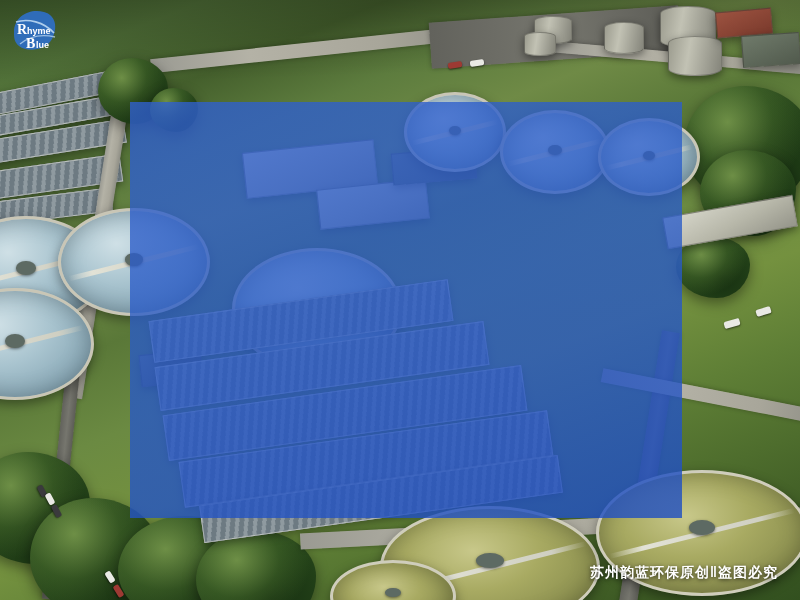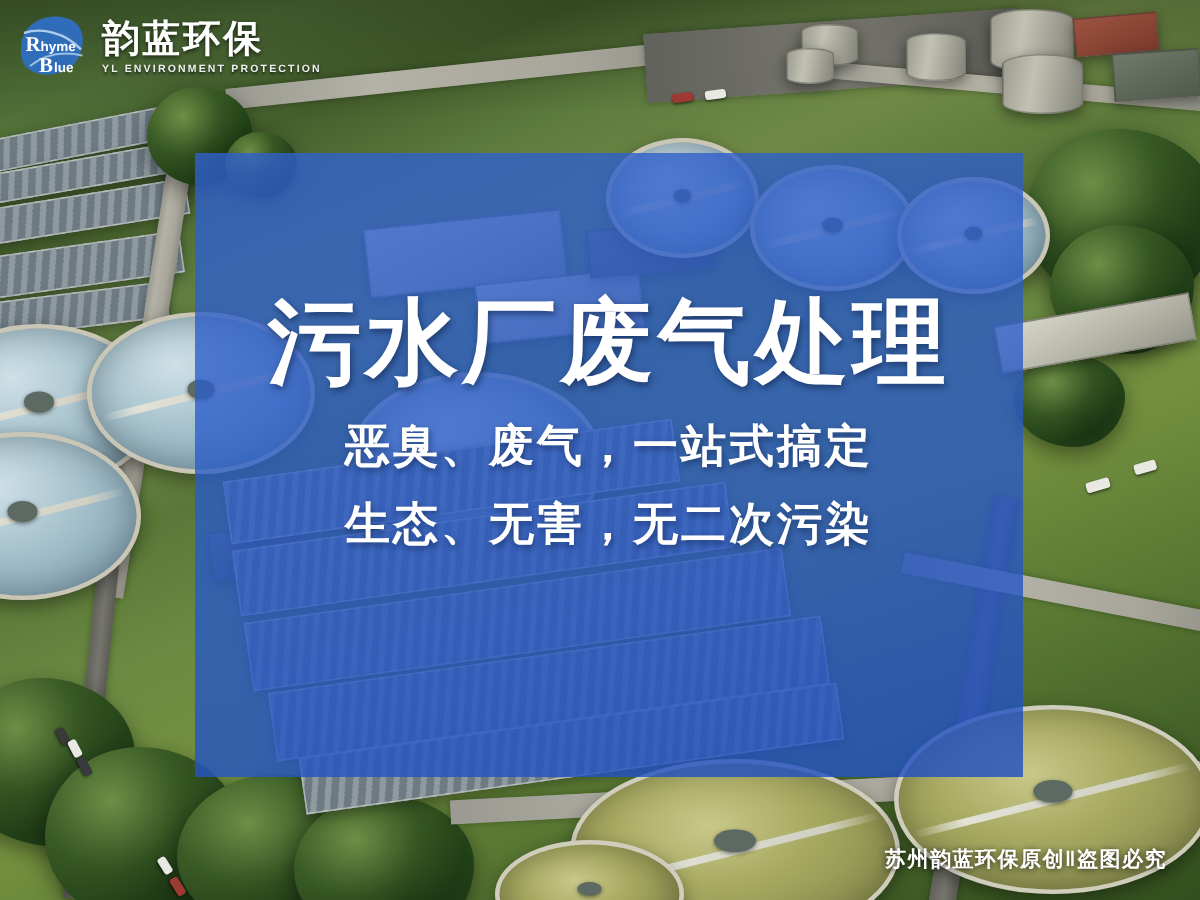--- a/index.html
+++ b/index.html
@@ -344,27 +344,18 @@
       <svg width="52" height="48" viewBox="0 0 52 48" aria-hidden="true">
         <path d="M6 26 C6 10, 22 2, 36 6 C48 9, 50 22, 44 33 C38 44, 20 47, 11 40 C6 36, 6 31, 6 26 Z" fill="#2f6fc6" opacity="0.92"></path>
         <path d="M8 16 C20 12, 36 16, 46 27" fill="none" stroke="#bcd8f2" stroke-width="1.6" opacity="0.9"></path>
         <path d="M12 38 C22 30, 34 28, 47 31" fill="none" stroke="#bcd8f2" stroke-width="1.4" opacity="0.75"></path>
         <text x="9" y="28" font-family="'Liberation Serif', serif" font-size="14" font-weight="700" fill="#ffffff">R</text>
         <text x="19" y="28" font-family="'Liberation Sans', sans-serif" font-size="9" font-weight="600" fill="#ffffff">hyme</text>
         <text x="18" y="42" font-family="'Liberation Serif', serif" font-size="14" font-weight="700" fill="#ffffff">B</text>
         <text x="28" y="42" font-family="'Liberation Sans', sans-serif" font-size="9" font-weight="600" fill="#ffffff">lue</text>
       </svg>
     </div>
-    <div class="logo-words">
-      <div class="logo-cn">韵蓝环保</div>
-      <div class="logo-en">YL ENVIRONMENT PROTECTION</div>
-    </div>
   </div>
 
-  <div id="headline">
-    <div class="h-main">污水厂废气处理</div>
-    <div class="h-sub">恶臭、废气，一站式搞定</div>
-    <div class="h-sub h-sub2">生态、无害，无二次污染</div>
-  </div>
 
   <div id="watermark">苏州韵蓝环保原创‖盗图必究</div>
 
 </div>
 
 </body></html>

